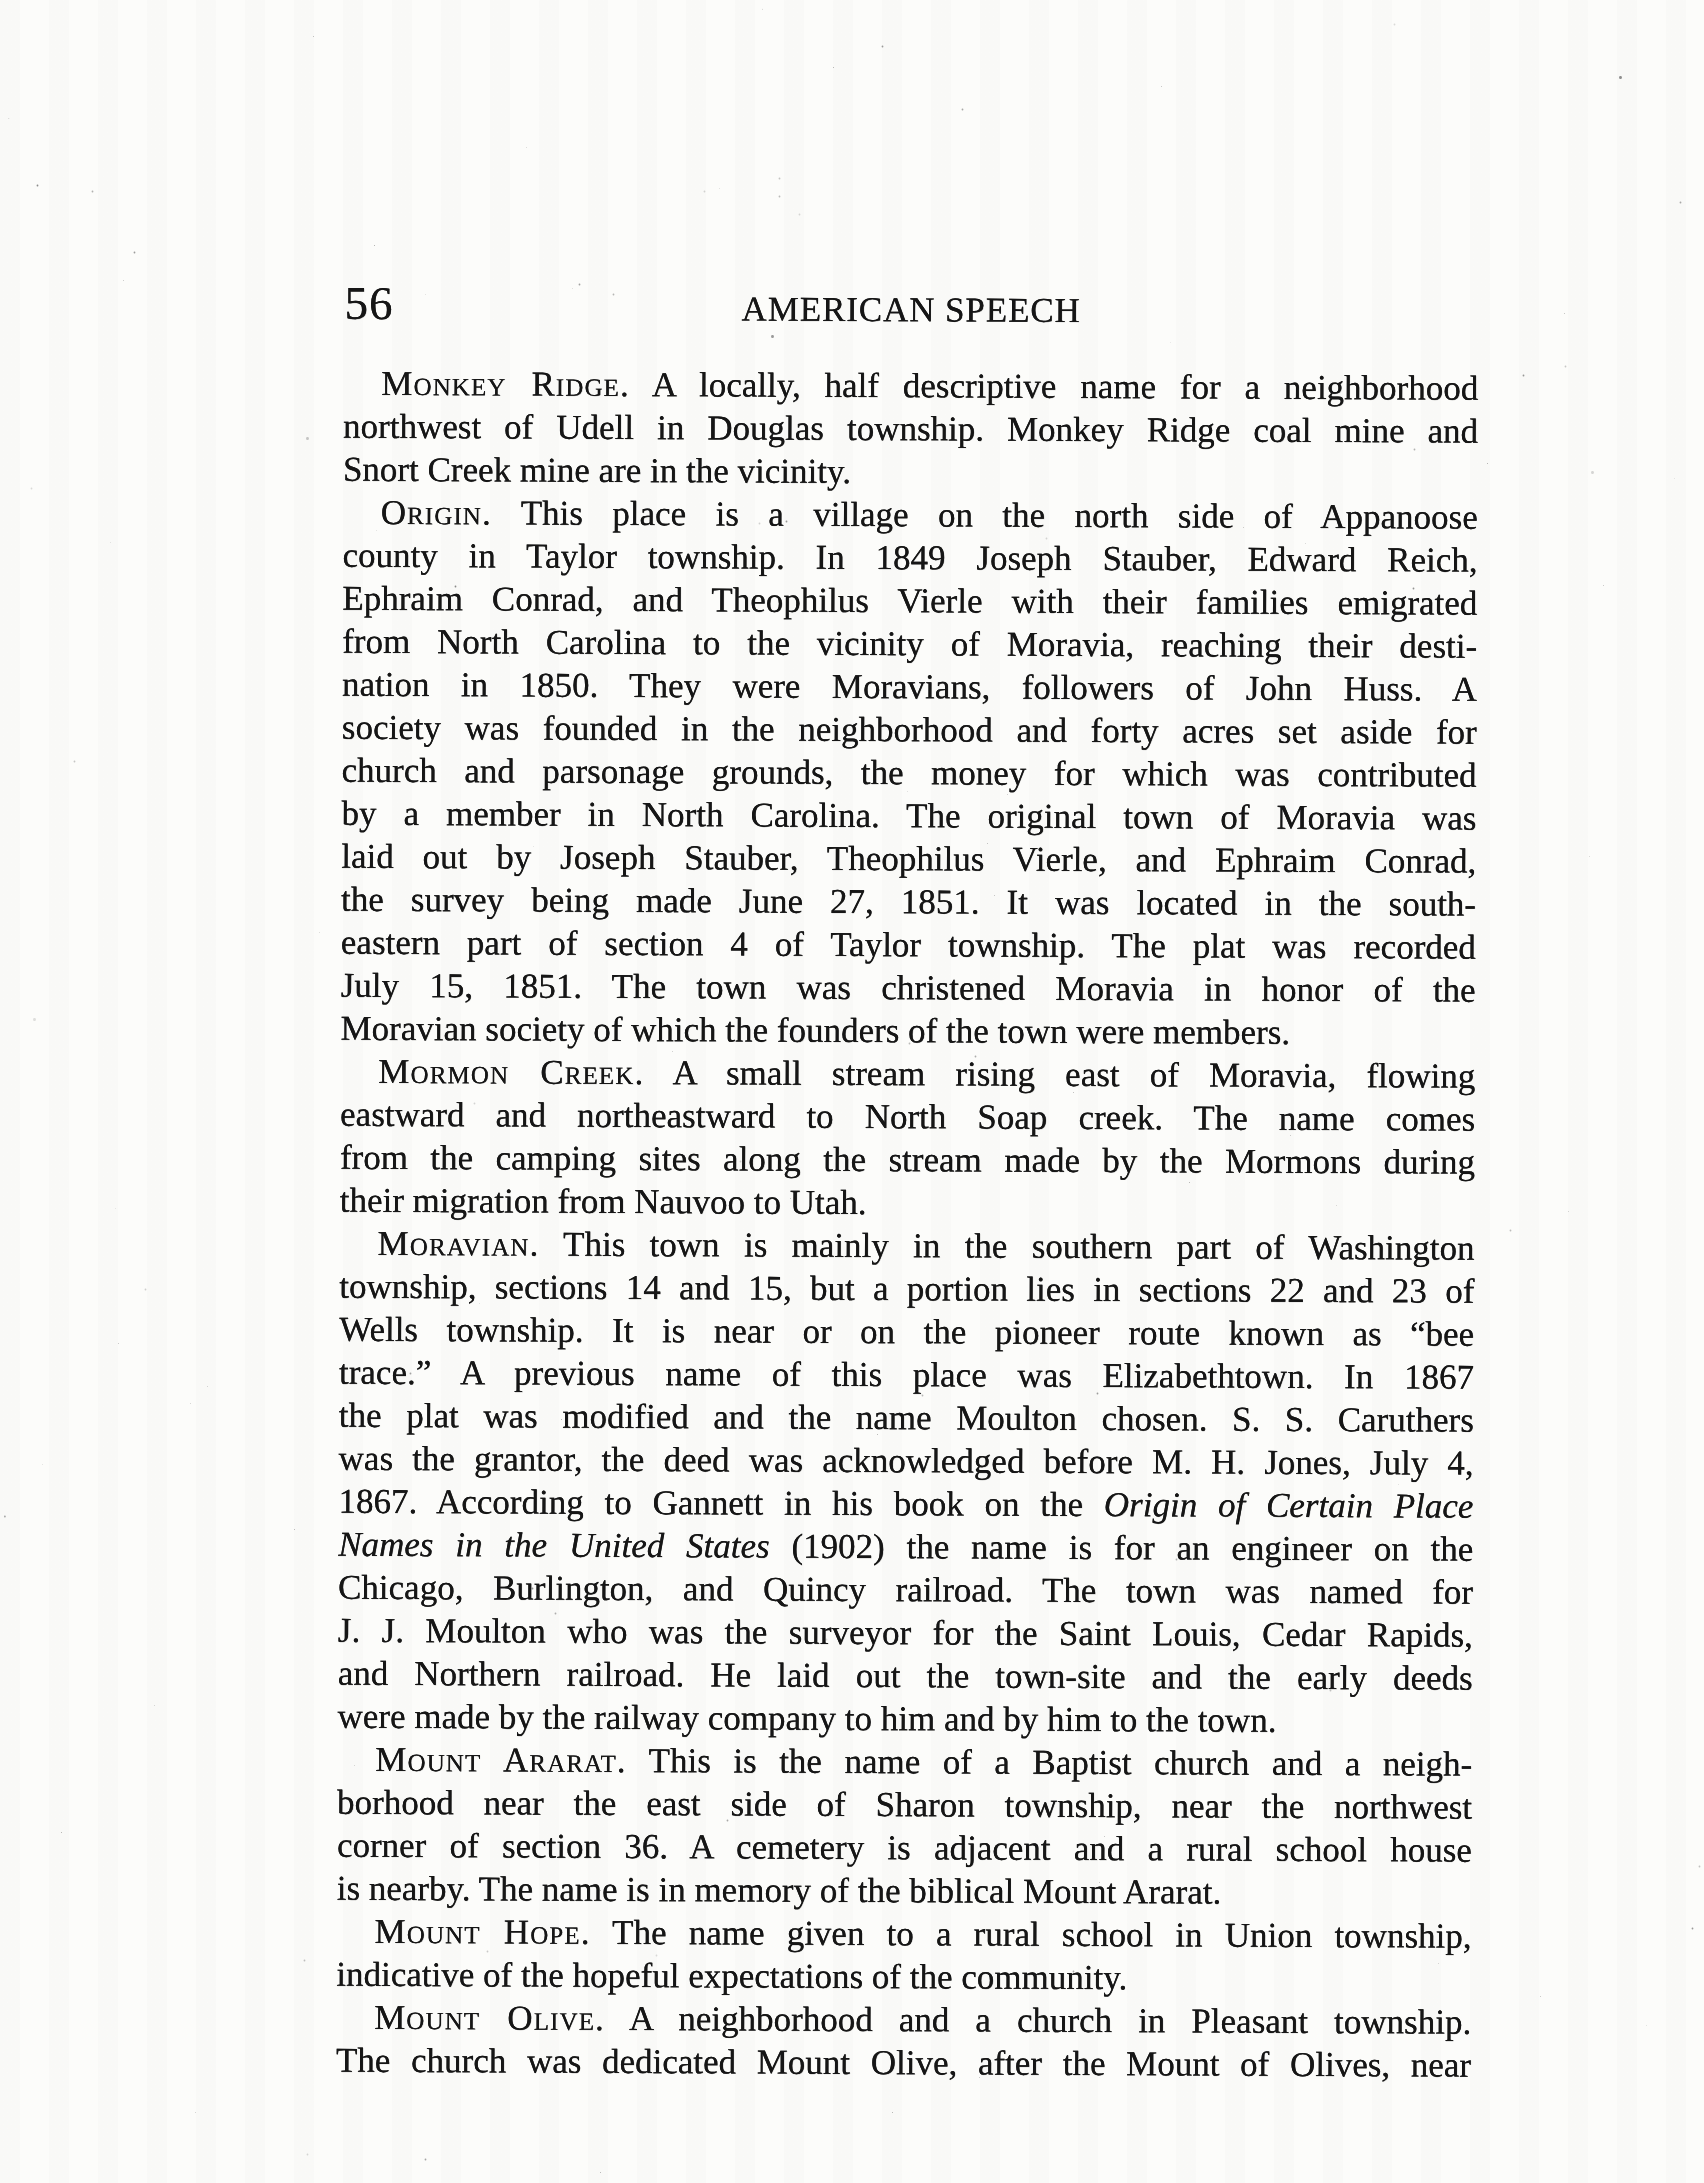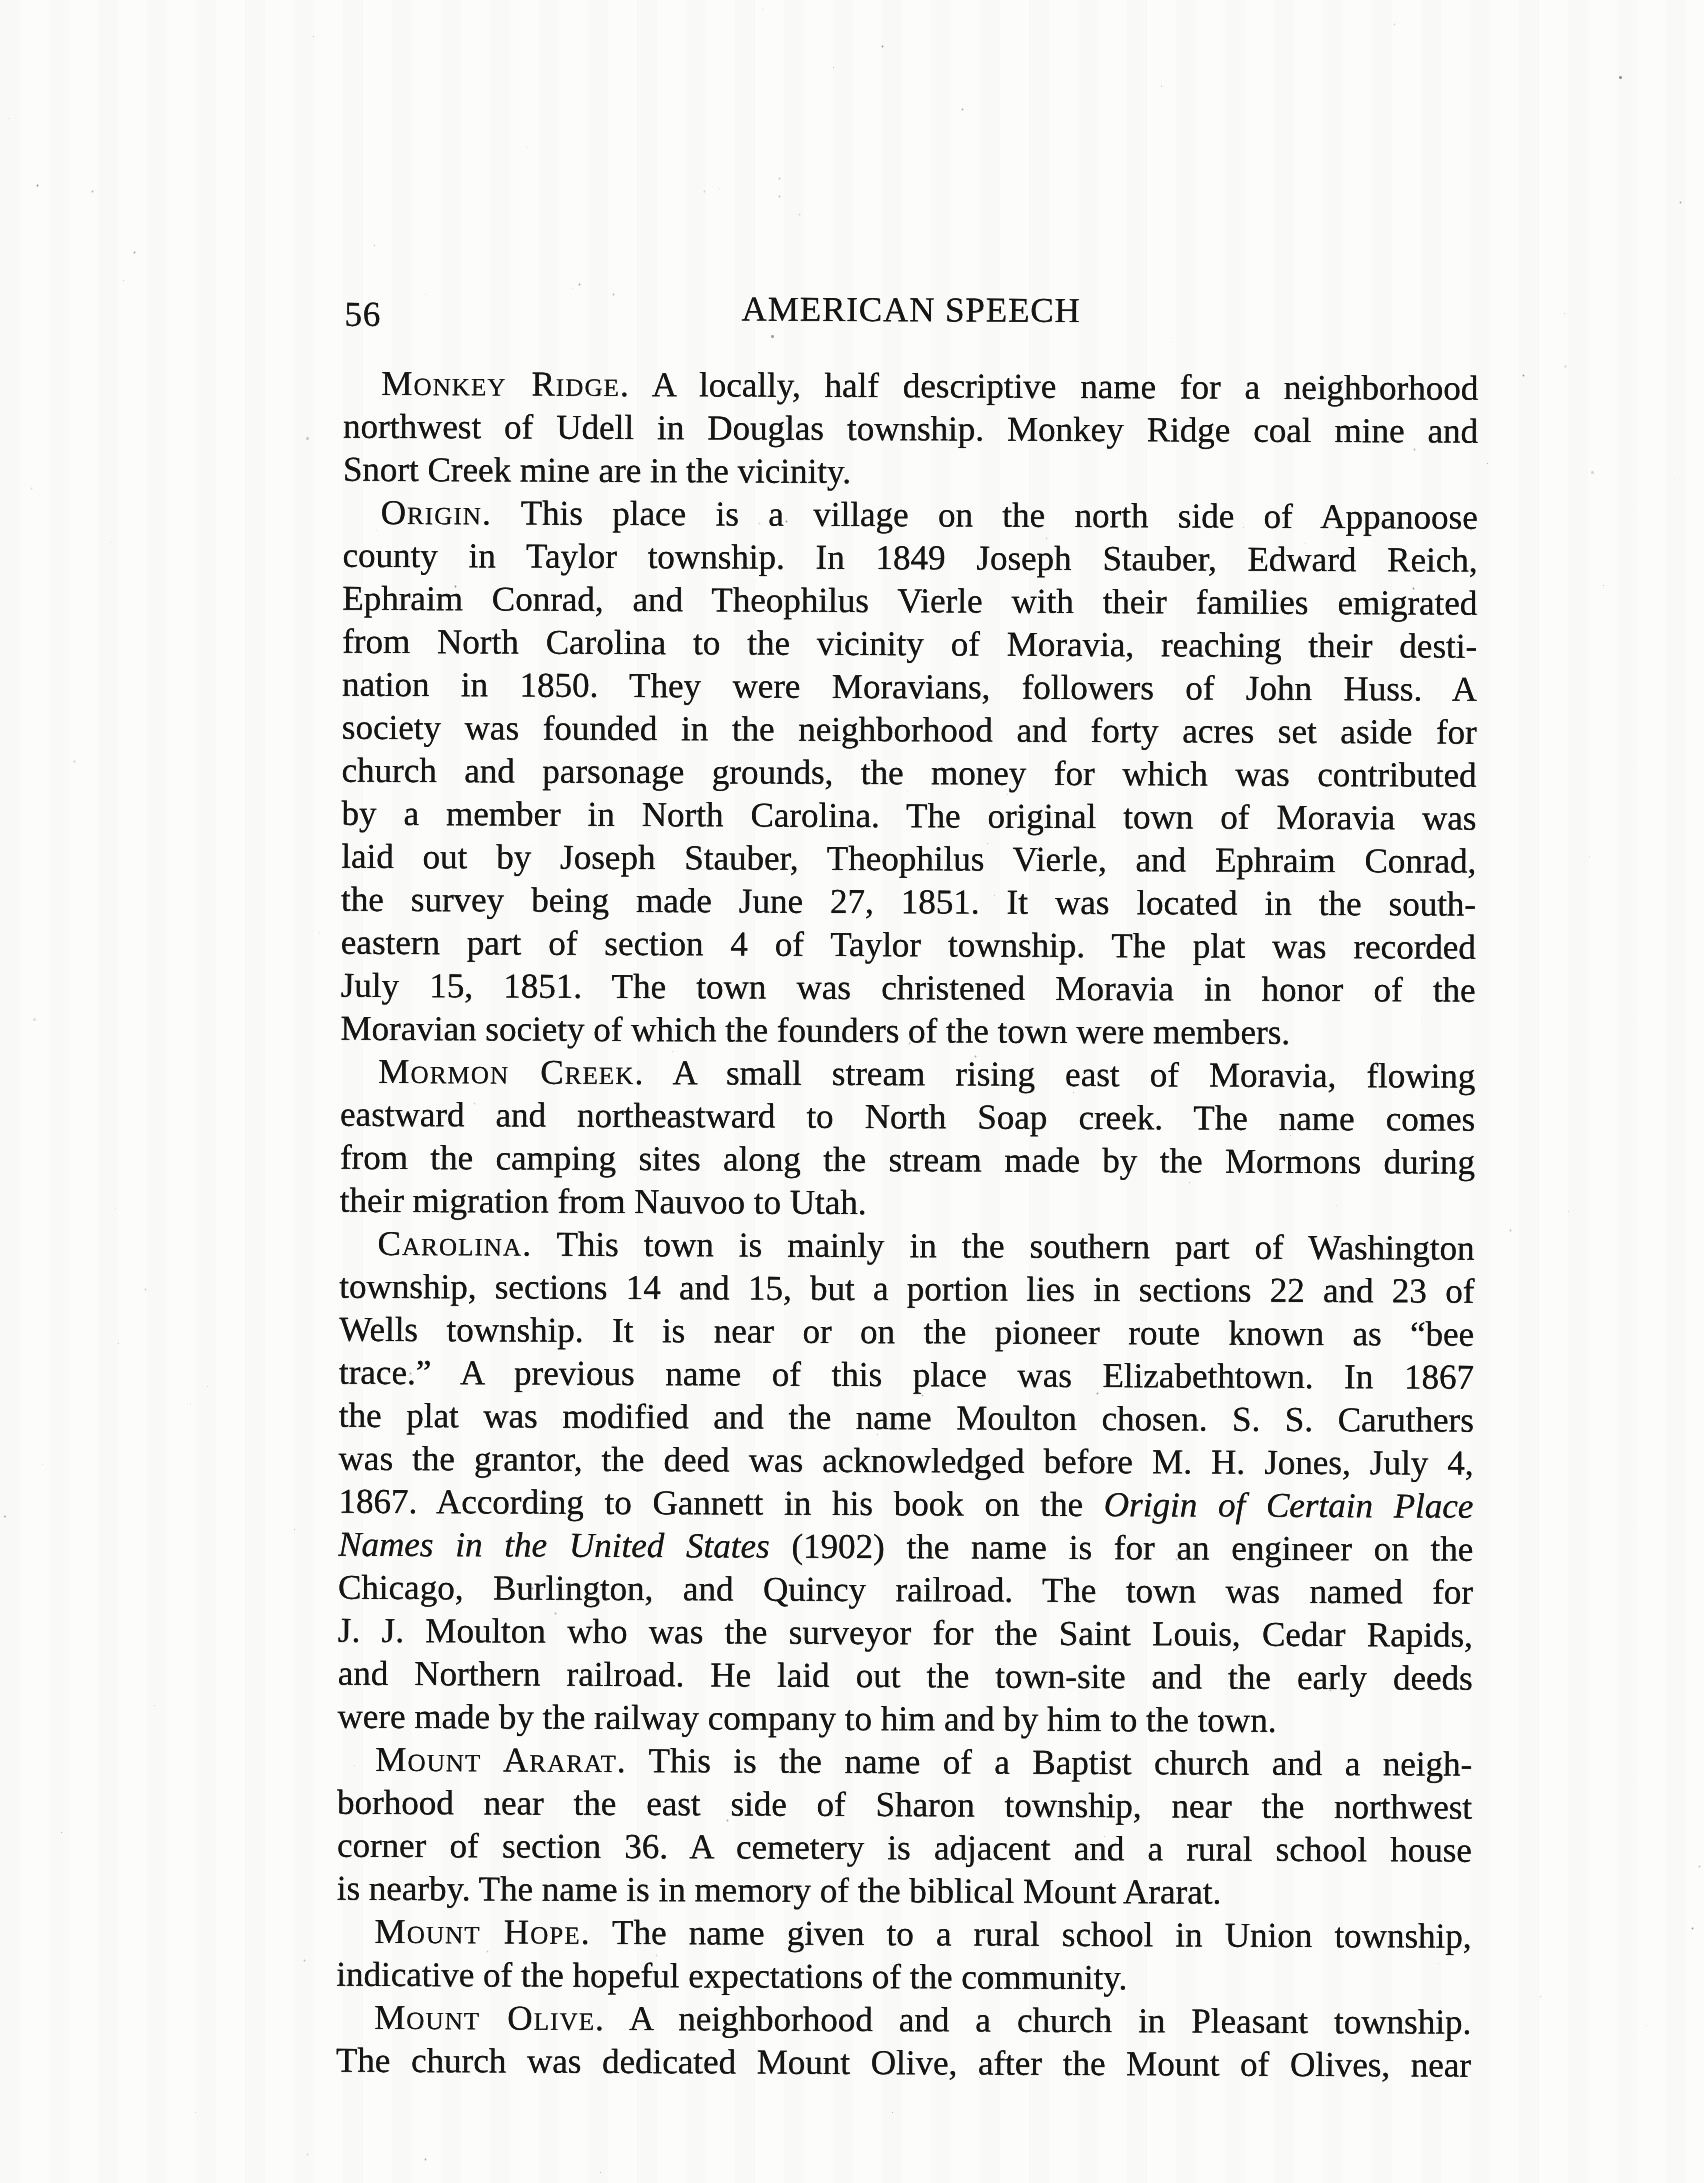--- a/index.html
+++ b/index.html
@@ -20,22 +20,22 @@
   }
   .scan-layer{
     position:absolute;inset:0;
     transform:rotate(0.25deg);
     transform-origin:851px 0px;
   }
   .running-head{
     position:absolute;left:345px;top:285px;width:1135px;height:52px;
   }
   .page-num{
-    position:absolute;left:0.9px;top:12px;
-    font-size:35px;line-height:40px;
+    position:absolute;left:0.9px;top:0;
+    font-size:47px;line-height:40px;
     letter-spacing:0.9px;
     text-shadow:0 0 0.6px rgba(10,10,10,0.9), 0.4px 0.4px 0 rgba(10,10,10,0.25);
   }
   .journal{
     text-align:center;
     margin-top:5.2px;
     font-size:35px;line-height:40px;
     letter-spacing:0.9px;
     text-shadow:0 0 0.6px rgba(10,10,10,0.9), 0.4px 0.4px 0 rgba(10,10,10,0.25);
   }
@@ -82,21 +82,21 @@
         <div class="line"><span class="">by a member in North Carolina. The original town of Moravia was</span></div>
         <div class="line"><span class="">laid out by Joseph Stauber, Theophilus Vierle, and Ephraim Conrad,</span></div>
         <div class="line"><span class="">the survey being made June 27, 1851. It was located in the south-</span></div>
         <div class="line"><span class="">eastern part of section 4 of Taylor township. The plat was recorded</span></div>
         <div class="line"><span class="">July 15, 1851. The town was christened Moravia in honor of the</span></div>
         <div class="line noj"><span class="">Moravian society of which the founders of the town were members.</span></div>
         <div class="line indent"><span class="sc">Mormon Creek.</span><span class=""> A small stream rising east of Moravia, flowing</span></div>
         <div class="line"><span class="">eastward and northeastward to North Soap creek. The name comes</span></div>
         <div class="line"><span class="">from the camping sites along the stream made by the Mormons during</span></div>
         <div class="line noj"><span class="">their migration from Nauvoo to Utah.</span></div>
-        <div class="line indent"><span class="sc">Carolina.</span><span class=""> This town is mainly in the southern part of Washington</span></div>
+        <div class="line indent"><span class="sc">Moravian.</span><span class=""> This town is mainly in the southern part of Washington</span></div>
         <div class="line"><span class="">township, sections 14 and 15, but a portion lies in sections 22 and 23 of</span></div>
         <div class="line"><span class="">Wells township. It is near or on the pioneer route known as “bee</span></div>
         <div class="line"><span class="">trace.” A previous name of this place was Elizabethtown. In 1867</span></div>
         <div class="line"><span class="">the plat was modified and the name Moulton chosen. S. S. Caruthers</span></div>
         <div class="line"><span class="">was the grantor, the deed was acknowledged before M. H. Jones, July 4,</span></div>
         <div class="line"><span class="">1867. According to Gannett in his book on the </span><span class="italic">Origin of Certain Place</span></div>
         <div class="line"><span class="italic">Names in the United States</span><span class=""> (1902) the name is for an engineer on the</span></div>
         <div class="line"><span class="">Chicago, Burlington, and Quincy railroad. The town was named for</span></div>
         <div class="line"><span class="">J. J. Moulton who was the surveyor for the Saint Louis, Cedar Rapids,</span></div>
         <div class="line"><span class="">and Northern railroad. He laid out the town-site and the early deeds</span></div>

